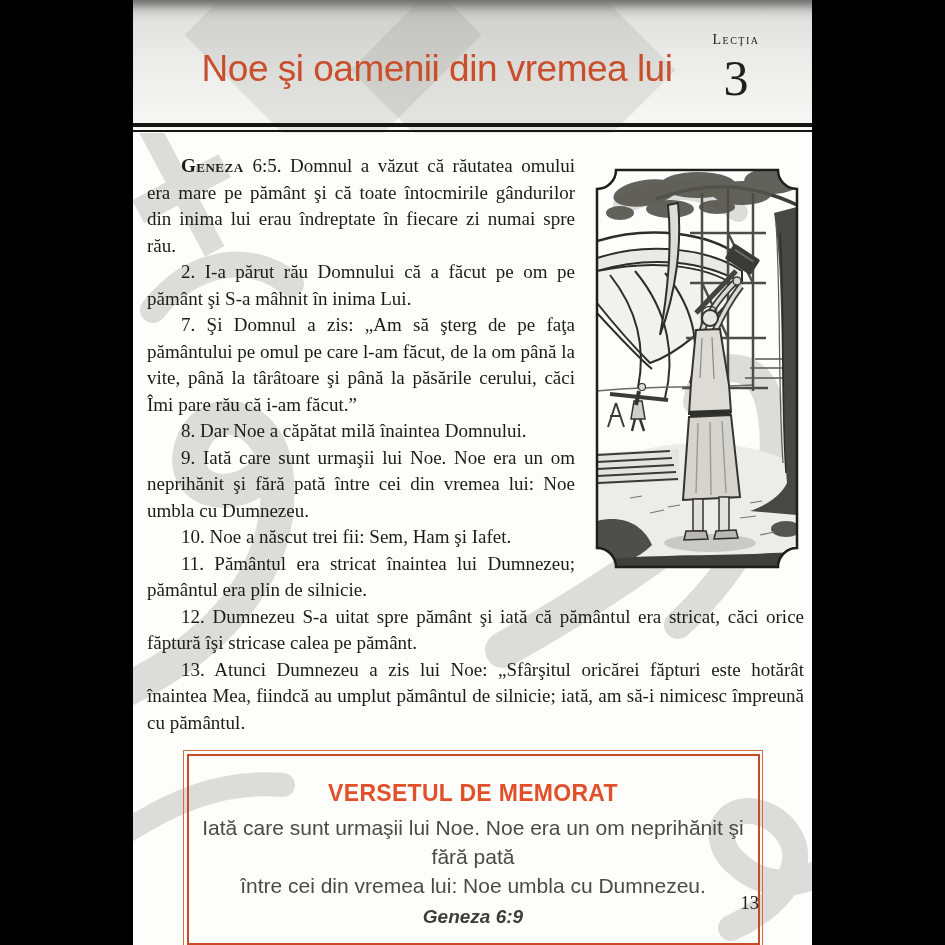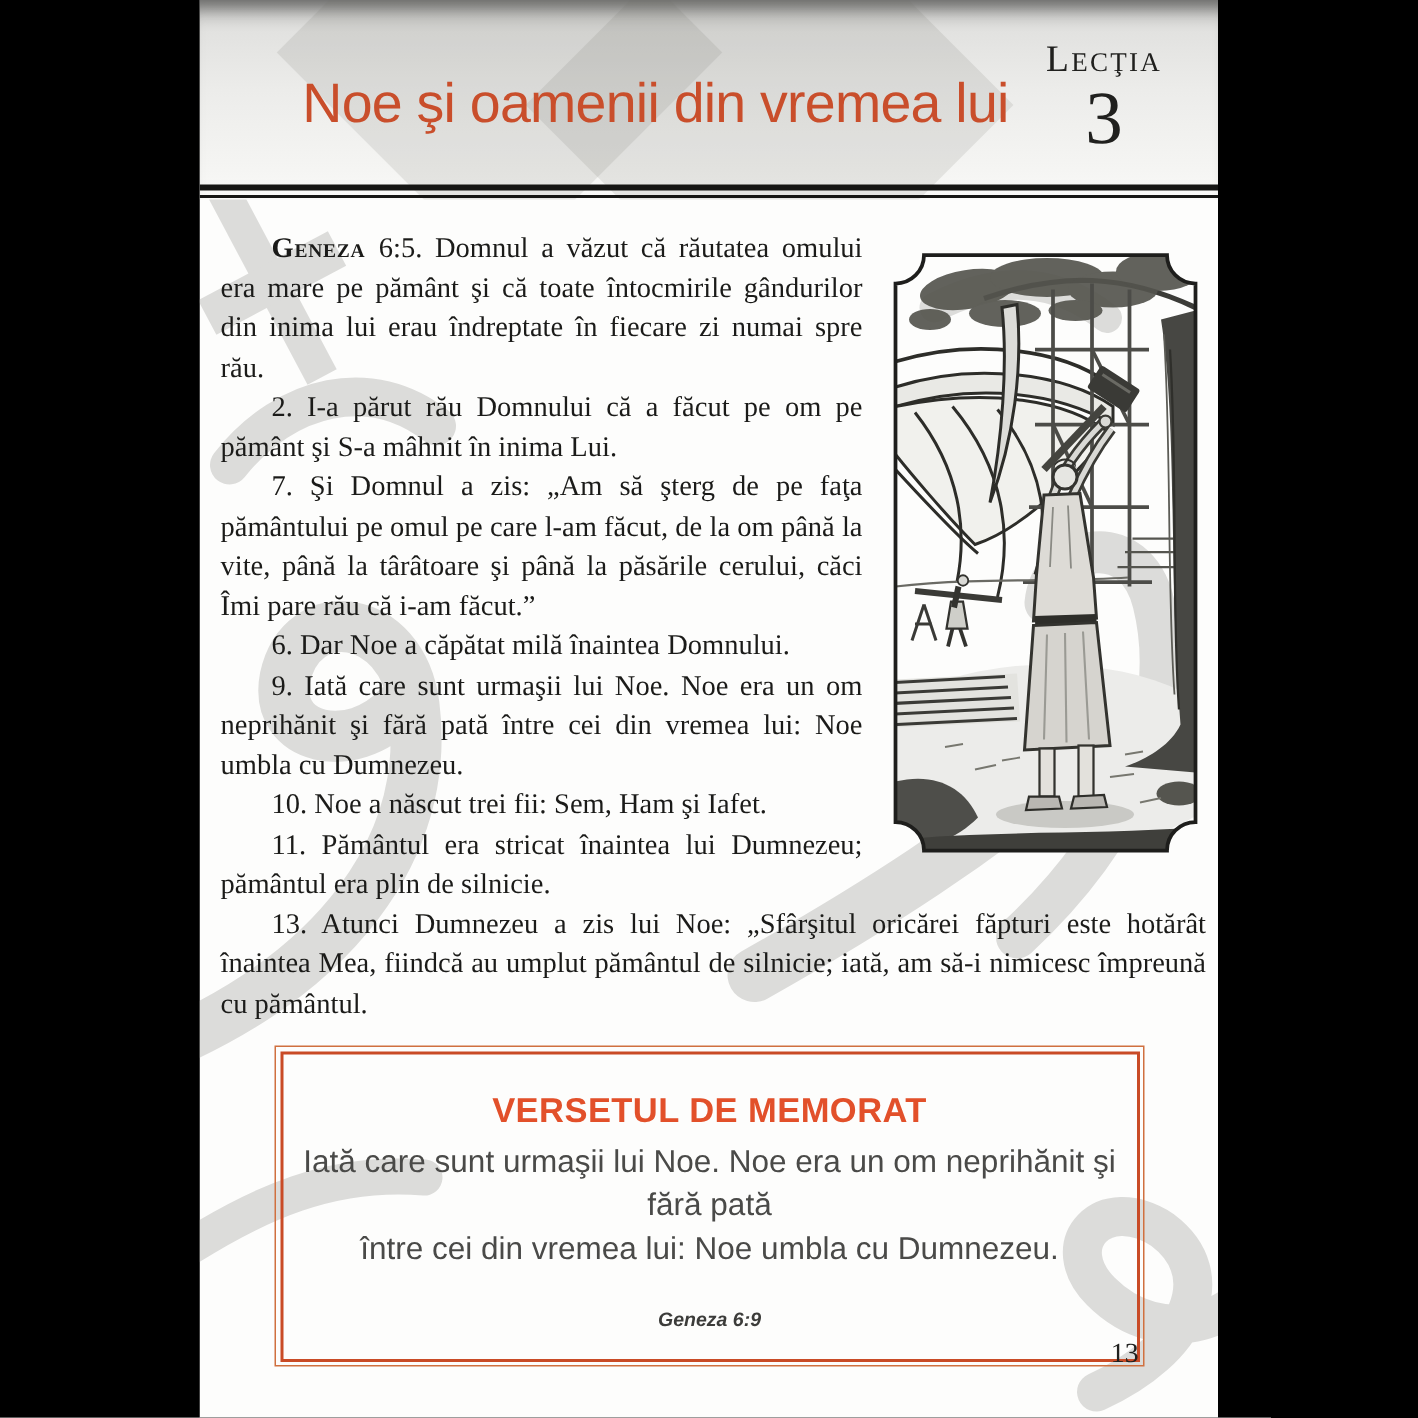--- a/index.html
+++ b/index.html
@@ -25,21 +25,21 @@
   }
   .hdr-diamond{position:absolute;background:rgba(110,114,106,.14);transform:rotate(45deg);}
   .hdr-d1{width:210px;height:210px;left:95px;top:-70px;}
   .hdr-d2{width:230px;height:230px;left:265px;top:-45px;}
   .page-title{
     position:absolute;left:68px;top:48px;width:472px;text-align:center;
     font-family:"Liberation Sans",sans-serif;font-weight:400;
     font-size:37px;letter-spacing:-.5px;color:#c94e2b;z-index:2;
   }
   .lectia{position:absolute;right:16px;top:30px;width:120px;text-align:center;z-index:2;color:#20201e;}
-  .lectia-label{font-variant:small-caps;font-size:25px;letter-spacing:1.5px;line-height:20px;}
+  .lectia-label{font-variant:small-caps;font-size:14px;letter-spacing:1.5px;line-height:20px;}
   .lectia-num{font-size:50px;line-height:52px;margin-top:2px;}
   .header-rule{
     position:absolute;left:0;right:0;top:123px;height:3px;
     border-top:4px solid #161614;border-bottom:2px solid #161614;z-index:2;
   }
   
   .content{
     position:relative;z-index:1;padding:20px 8px 0 14px;
     font-size:19px;line-height:26.5px;text-align:justify;color:#1b1b19;
   }
@@ -52,21 +52,21 @@
   
   .mv-outer{
     clear:none;margin:14px 41px 0 36px;border:1.5px solid #d0703f;padding:2.5px;background:transparent;
   }
   .mv-inner{
     border:2.5px solid #c94b26;padding:24px 6px 12px;text-align:center;
     font-family:"Liberation Sans",sans-serif;color:#4a4a48;
   }
   .mv-title{color:#e2502a;font-weight:700;font-size:23px;letter-spacing:.3px;margin-bottom:7px;}
   .mv-line{font-size:21px;line-height:29px;}
-  .mv-ref{font-size:13px;font-weight:700;font-style:italic;color:#3c3c3a;margin-top:20px;}
+  .mv-ref{font-size:19px;font-weight:700;font-style:italic;color:#3c3c3a;margin-top:4px;}
   .page-number{
     position:absolute;top:893px;right:53px;font-size:18.5px;color:#20201e;z-index:1;font-family:Liberation Serif, serif;
   }
 </style>
 </head>
 <body>
 
 <div class="letterbox left"></div>
 <div class="letterbox right"></div>
 
@@ -214,24 +214,25 @@
               <path d="M 160 340 l 12 -2"></path>
           </g>
         </g>
         <path d="M 26 7 H 188 A 19 19 0 0 0 207 26 V 385 A 19 19 0 0 0 188 404 H 26 A 19 19 0 0 0 7 385 V 26 A 19 19 0 0 0 26 7 Z" fill="none" stroke="#1e1e1c" stroke-width="2.5"></path>
       </svg>
     </figure>
 
     <p><span class="sc">Geneza </span><span>6:5. Domnul a văzut că răutatea omului era mare pe pământ şi că toate întocmirile gândurilor din inima lui erau îndreptate în fiecare zi numai spre rău.</span></p>
     <p><span>2. I-a părut rău Domnului că a făcut pe om pe pământ şi S-a mâhnit în inima Lui.</span></p>
     <p><span>7. Şi Domnul a zis: „Am să şterg de pe faţa pământului pe omul pe care l-am făcut, de la om până la vite, până la târâtoare şi până la păsările cerului, căci Îmi pare rău că i-am făcut.”</span></p>
-    <p><span>6. Dar Noe a căpătat milă înaintea Domnului.</span></p>
+    <p><span>8. Dar Noe a căpătat milă înaintea Domnului.</span></p>
     <p><span>9. Iată care sunt urmaşii lui Noe. Noe era un om neprihănit şi fără pată între cei din vremea lui: Noe umbla cu Dumnezeu.</span></p>
     <p><span>10. Noe a născut trei fii: Sem, Ham şi Iafet.</span></p>
     <p><span>11. Pământul era stricat înaintea lui Dumnezeu; pământul era plin de silnicie.</span></p>
+    <p><span>12. Dumnezeu S-a uitat spre pământ şi iată că pământul era stricat, căci orice făptură îşi stricase calea pe pământ.</span></p>
     <p><span>13. Atunci Dumnezeu a zis lui Noe: „Sfârşitul oricărei făpturi este hotărât înaintea Mea, fiindcă au umplut pământul de silnicie; iată, am să-i nimicesc împreună cu pământul.</span></p>
 
     <div class="mv-outer">
       <div class="mv-inner">
         <div class="mv-title">VERSETUL DE MEMORAT</div>
         <div class="mv-line">Iată care sunt urmaşii lui Noe. Noe era un om neprihănit şi fără pată</div>
         <div class="mv-line">între cei din vremea lui: Noe umbla cu Dumnezeu.</div>
         <div class="mv-ref">Geneza 6:9</div>
       </div>
     </div>

